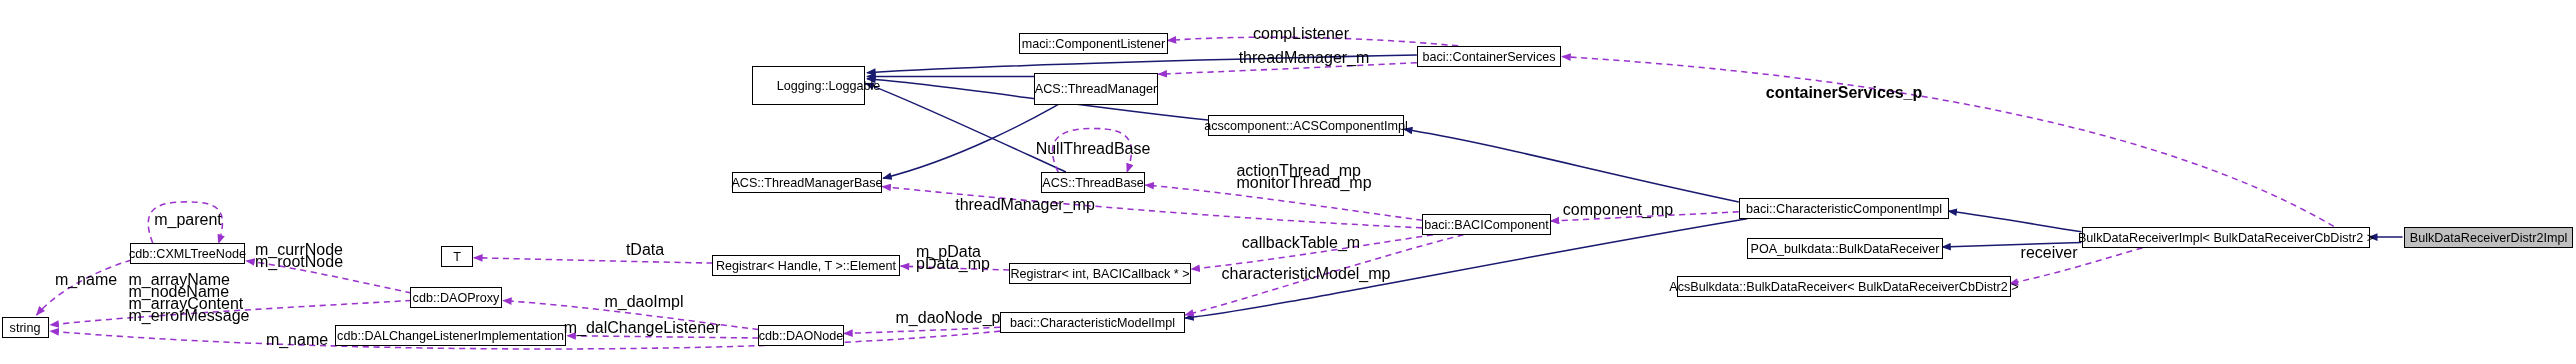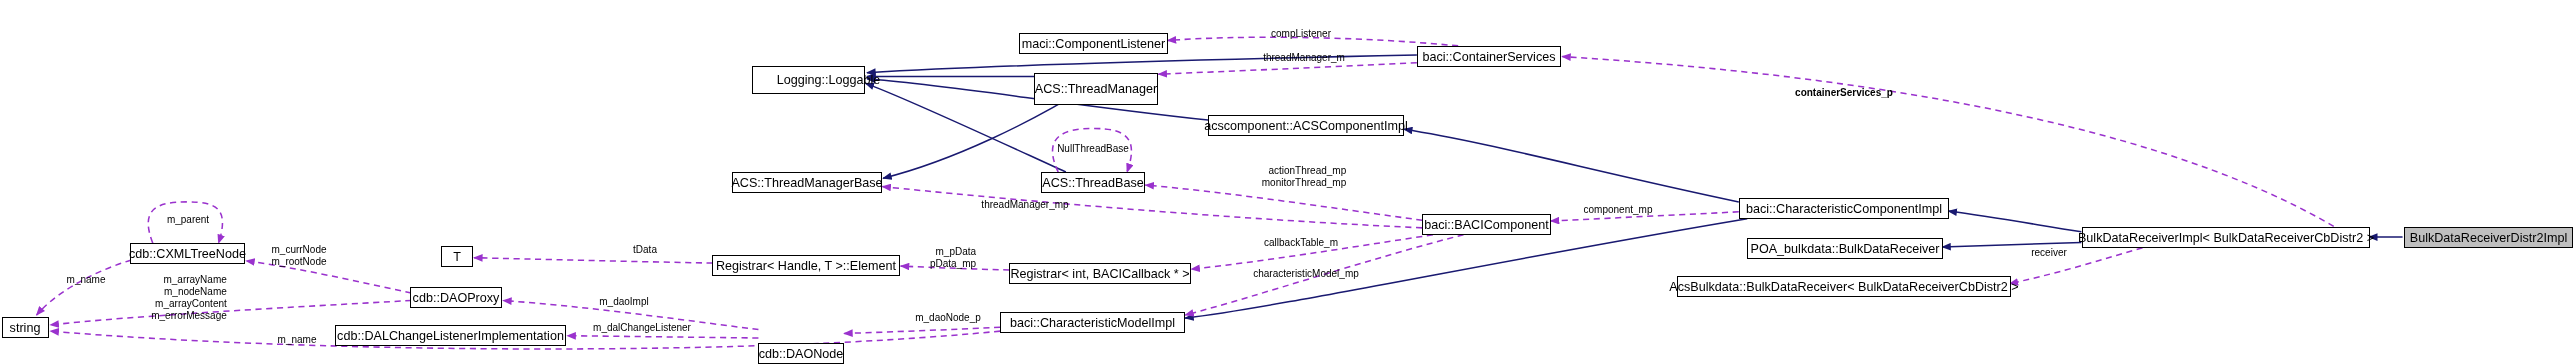--- a/index.html
+++ b/index.html
@@ -8,22 +8,22 @@
     font-family:"Liberation Sans","DejaVu Sans",sans-serif;
   }
   #edges-svg{position:absolute;left:0;top:0;}
   .node{
     position:absolute;box-sizing:border-box;border:1.5px solid #000000;background:#ffffff;
     color:#000000;display:flex;align-items:center;justify-content:center;
     font-size:12.6px;white-space:nowrap;cursor:pointer;z-index:2;
   }
   .node.highlight{background:#bfbfbf;cursor:default;}
   .edge-label{
-    position:absolute;transform:translate(-50%,-50%);text-align:right;
-    font-size:10px;line-height:12px;color:#000000;white-space:nowrap;z-index:3;
+    position:absolute;transform:translate(-50%,-50%);text-align:left;
+    font-size:16px;line-height:12px;color:#000000;white-space:nowrap;z-index:3;
   }
 </style>
 </head>
 <body>
 
 <div id="stage">
   <svg id="edges-svg" width="2576" height="364" viewBox="0 0 3365 476">
     <defs>
       <marker id="arrow-inh" viewBox="0 0 10 8" markerWidth="13" markerHeight="10" refX="9" refY="4" orient="auto" markerUnits="userSpaceOnUse">
         <path d="M0,0 L10,4 L0,8 z" fill="#191970"></path>
@@ -61,39 +61,39 @@
         <path d="M536,383 C465,368 385,350 320,341" fill="none" stroke="#9a32cd" stroke-width="2" stroke-dasharray="8,6" marker-end="url(#arrow-use)"></path>
         <path d="M170,340 C114,357 68,386 46,412" fill="none" stroke="#9a32cd" stroke-width="2" stroke-dasharray="8,6" marker-end="url(#arrow-use)"></path>
         <path d="M536,393 C390,401 170,413 64,425" fill="none" stroke="#9a32cd" stroke-width="2" stroke-dasharray="8,6" marker-end="url(#arrow-use)"></path>
         <path d="M1306,433 C950,468 380,460 64,433" fill="none" stroke="#9a32cd" stroke-width="2" stroke-dasharray="8,6" marker-end="url(#arrow-use)"></path>
         <path d="M2800,324 C2745,340 2695,356 2626,371" fill="none" stroke="#9a32cd" stroke-width="2" stroke-dasharray="8,6" marker-end="url(#arrow-use)"></path>
       </g>
   </svg>
   <div id="node-layer">
       <div class="node" style="left: 1019px; top: 33px; width: 149px; height: 21px; border-color: rgb(0, 0, 0);">maci::ComponentListener</div>
       <div class="node" style="left: 1417px; top: 46px; width: 144px; height: 21.4px; border-color: rgb(0, 0, 0);">baci::ContainerServices</div>
-      <div class="node" style="left: 752px; top: 66px; width: 113px; height: 28px; border-color: rgb(0, 0, 0); padding-left: 40px;">Logging::Loggable</div>
+      <div class="node" style="left: 752px; top: 66px; width: 113px; height: 39px; border-color: rgb(0, 0, 0); padding-left: 40px;">Logging::Loggable</div>
       <div class="node" style="left: 1034px; top: 73px; width: 124px; height: 32px; border-color: rgb(0, 0, 0);">ACS::ThreadManager</div>
       <div class="node" style="left: 1208px; top: 115px; width: 196px; height: 21.4px; border-color: rgb(0, 0, 0);">acscomponent::ACSComponentImpl</div>
       <div class="node" style="left: 1041px; top: 172px; width: 104px; height: 21.4px; border-color: rgb(0, 0, 0);">ACS::ThreadBase</div>
       <div class="node" style="left: 732px; top: 172px; width: 150px; height: 21.4px; border-color: rgb(0, 0, 0);">ACS::ThreadManagerBase</div>
       <div class="node" style="left: 1422px; top: 214px; width: 129px; height: 21.4px; border-color: rgb(0, 0, 0);">baci::BACIComponent</div>
       <div class="node" style="left: 1739px; top: 198px; width: 210px; height: 21.4px; border-color: rgb(0, 0, 0);">baci::CharacteristicComponentImpl</div>
       <div class="node" style="left: 1747px; top: 238px; width: 196px; height: 21.4px; border-color: rgb(0, 0, 0);">POA_bulkdata::BulkDataReceiver</div>
       <div class="node" style="left: 2082px; top: 227px; width: 288px; height: 21.4px; border-color: rgb(0, 0, 0);">BulkDataReceiverImpl&lt; BulkDataReceiverCbDistr2 &gt;</div>
       <div class="node highlight" style="left: 2404px; top: 227px; width: 169px; height: 21.4px; border-color: rgb(0, 0, 0);">BulkDataReceiverDistr2Impl</div>
       <div class="node" style="left: 1677px; top: 276px; width: 334px; height: 21.4px; border-color: rgb(0, 0, 0);">AcsBulkdata::BulkDataReceiver&lt; BulkDataReceiverCbDistr2 &gt;</div>
       <div class="node" style="left: 130px; top: 243px; width: 115px; height: 21.4px; border-color: rgb(0, 0, 0);">cdb::CXMLTreeNode</div>
       <div class="node" style="left: 441px; top: 246px; width: 32px; height: 21.4px; border-color: rgb(0, 0, 0);">T</div>
       <div class="node" style="left: 712px; top: 255px; width: 188px; height: 21.4px; border-color: rgb(0, 0, 0);">Registrar&lt; Handle, T &gt;::Element</div>
       <div class="node" style="left: 1009px; top: 263px; width: 182px; height: 21.4px; border-color: rgb(0, 0, 0);">Registrar&lt; int, BACICallback * &gt;</div>
       <div class="node" style="left: 410px; top: 287px; width: 92px; height: 21.4px; border-color: rgb(0, 0, 0);">cdb::DAOProxy</div>
       <div class="node" style="left: 1.5px; top: 317px; width: 47px; height: 21.4px; border-color: rgb(0, 0, 0);">string</div>
       <div class="node" style="left: 335px; top: 325px; width: 231px; height: 21.4px; border-color: rgb(0, 0, 0);">cdb::DALChangeListenerImplementation</div>
-      <div class="node" style="left: 758px; top: 325px; width: 86px; height: 21.4px; border-color: rgb(0, 0, 0); margin-top: 18px;">cdb::DAONode</div>
+      <div class="node" style="left: 758px; top: 325px; width: 86px; height: 21.4px; border-color: rgb(0, 0, 0);">cdb::DAONode</div>
       <div class="node" style="left: 1000px; top: 312px; width: 185px; height: 21.4px; border-color: rgb(0, 0, 0);">baci::CharacteristicModelImpl</div>
       <div class="edge-label" style="left: 1301px; top: 34px;">
         <div>compListener</div>
       </div>
       <div class="edge-label" style="left: 1304px; top: 58px;">
         <div>threadManager_m</div>
       </div>
       <div class="edge-label" style="left: 1844px; top: 93px; font-weight: bold;">
         <div>containerServices_p</div>
       </div>
@@ -119,21 +119,21 @@
       </div>
       <div class="edge-label" style="left: 645px; top: 250px;">
         <div>tData</div>
       </div>
       <div class="edge-label" style="left: 1306px; top: 274px;">
         <div>characteristicModel_mp</div>
       </div>
       <div class="edge-label" style="left: 948px; top: 318px;">
         <div>m_daoNode_p</div>
       </div>
-      <div class="edge-label" style="left: 624px; top: 302px;">
+      <div class="edge-label" style="left: 644px; top: 302px;">
         <div>m_daoImpl</div>
       </div>
       <div class="edge-label" style="left: 642px; top: 328px;">
         <div>m_dalChangeListener</div>
       </div>
       <div class="edge-label" style="left: 188px; top: 220px;">
         <div>m_parent</div>
       </div>
       <div class="edge-label" style="left: 299px; top: 256px;">
         <div>m_currNode</div>

